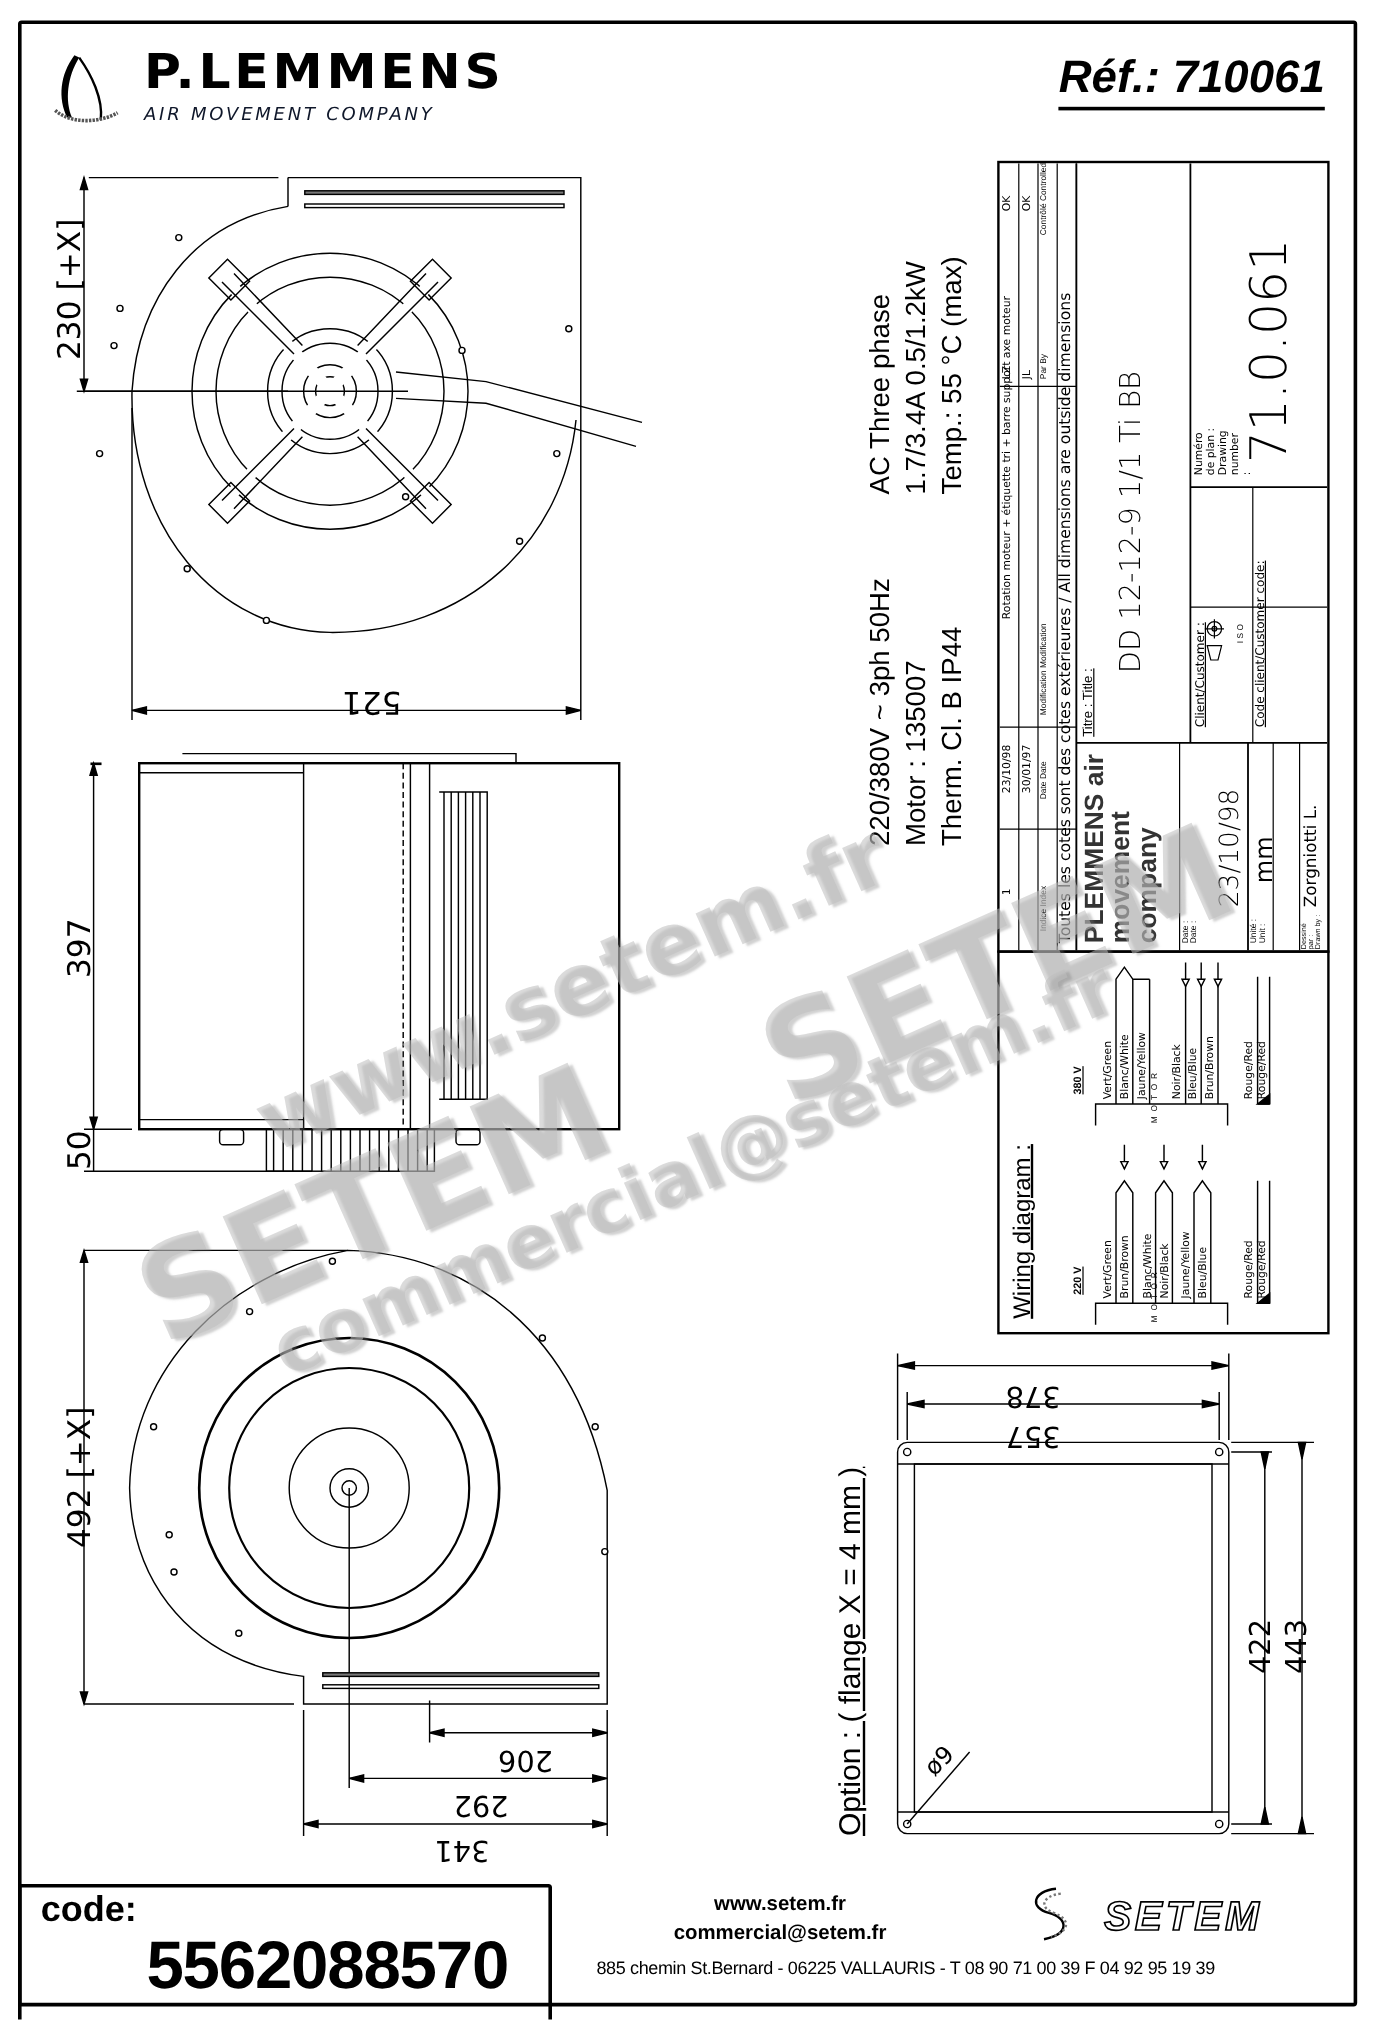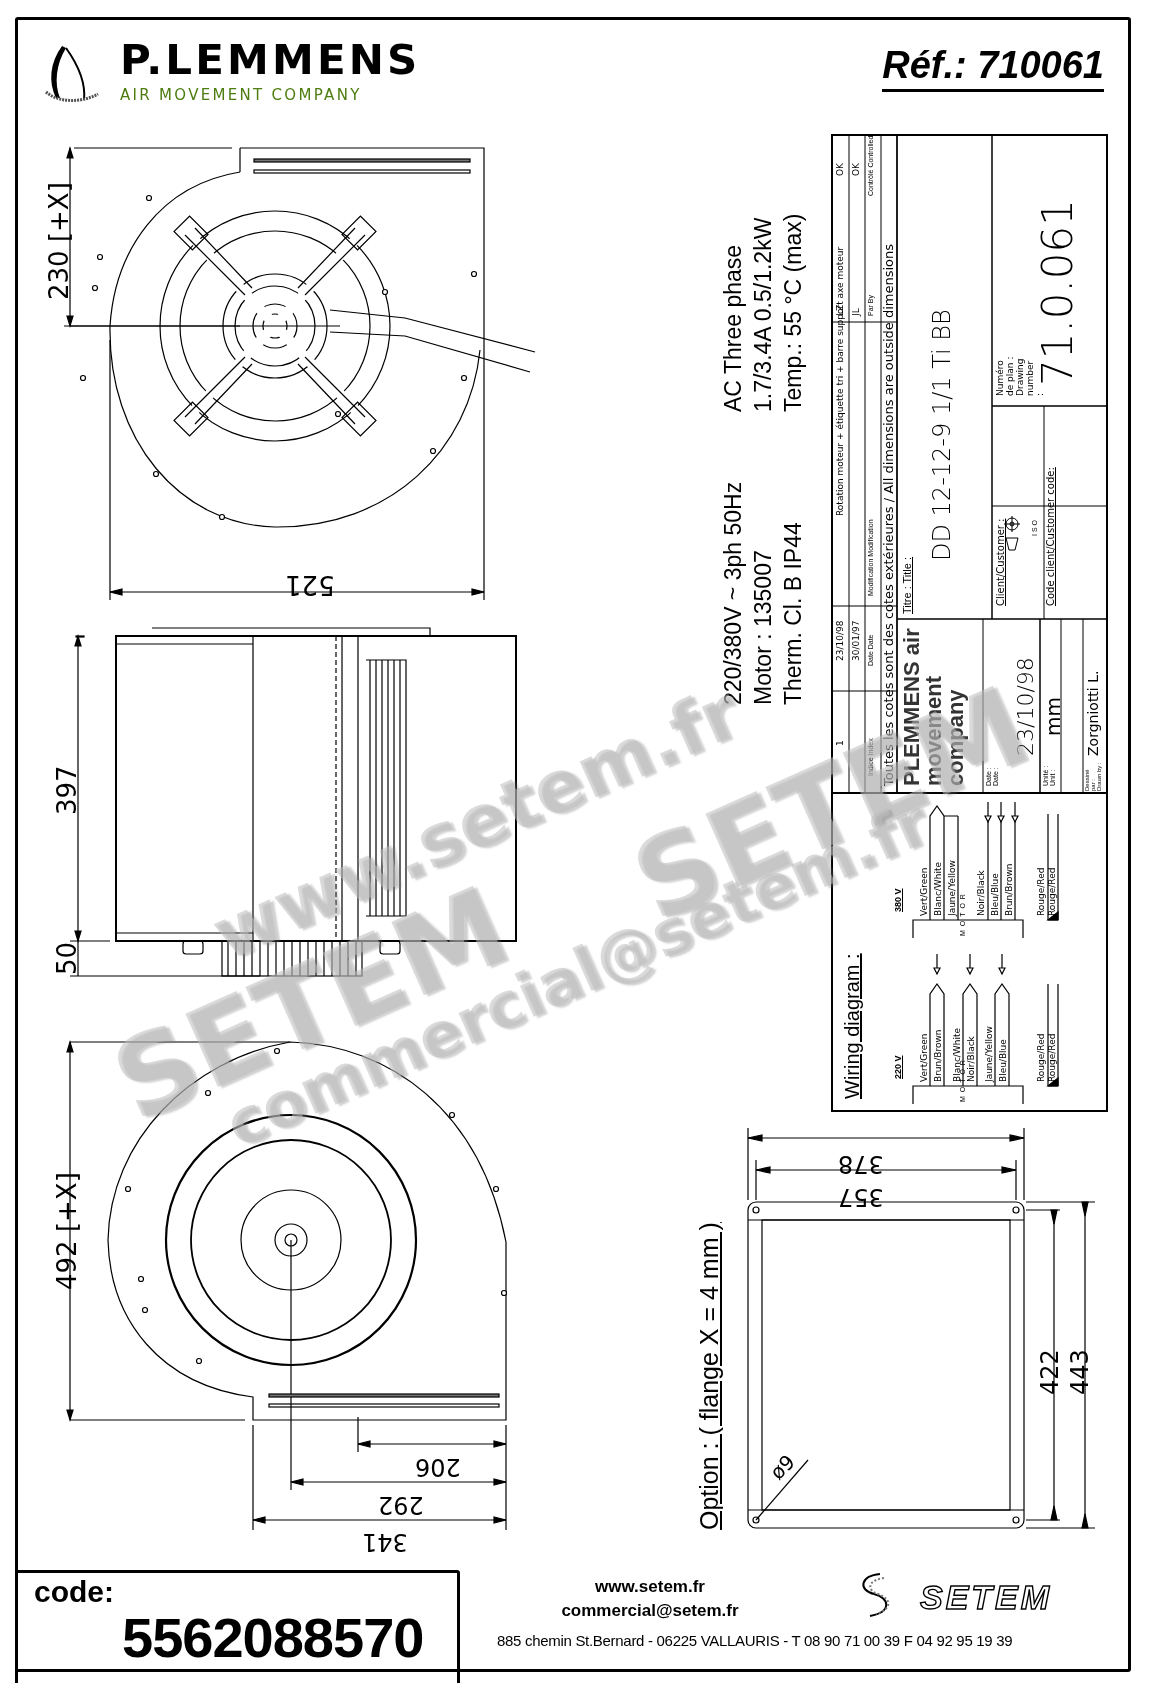--- a/index.html
+++ b/index.html
@@ -1,20 +1,20 @@
 <!DOCTYPE html>
 <html><head>
 <meta charset="utf-8">
 <style>
   html,body{margin:0;padding:0;background:#fff;}
   body{width:1152px;height:1683px;position:relative;overflow:hidden;font-family:"Liberation Sans",sans-serif;color:#000;}
   .frame{position:absolute;left:15px;top:17px;width:1116px;height:1655px;border:3px solid #000;border-radius:3px;box-sizing:border-box;}
   .abs{position:absolute;}
   .logo-text{position:absolute;left:120px;top:40px;font-family:"DejaVu Sans",sans-serif;font-weight:bold;font-size:40px;letter-spacing:3px;line-height:1;transform:scaleX(1.05);transform-origin:left;}
-  .logo-sub{position:absolute;left:120px;top:86px;font-family:"DejaVu Sans",sans-serif;font-size:15px;letter-spacing:2.3px;color:#4d7c0f;}
+  .logo-sub{position:absolute;left:120px;top:86px;font-family:"DejaVu Sans",sans-serif;font-size:15px;letter-spacing:2.3px;color:#0f172a;font-style:italic;}
   .ref{position:absolute;right:48px;top:44px;font-style:italic;font-weight:bold;font-size:38px;border-bottom:3px solid #000;padding-bottom:2px;}
   .rot{position:absolute;transform-origin:0 0;transform:rotate(-90deg);white-space:nowrap;}
   .spec{font-family:"Liberation Sans",sans-serif;font-size:23px;line-height:30px;}
   .tb{position:absolute;left:831px;top:134px;width:277px;height:660px;border:2px solid #000;box-sizing:border-box;}
   .wd{position:absolute;left:831px;top:792px;width:277px;height:320px;border:2px solid #000;box-sizing:border-box;}
   .small{font-family:"DejaVu Sans",sans-serif;font-size:9px;}
   .code-box{position:absolute;left:15px;top:1570px;width:445px;height:124px;border:3px solid #000;box-sizing:border-box;border-radius:3px;}
   .code-label{position:absolute;left:16px;top:2px;font-size:30px;font-weight:bold;}
   .code-val{position:absolute;left:104px;top:32px;font-size:56px;font-weight:bold;letter-spacing:-1px;}
   .web{position:absolute;left:530px;top:1575px;width:240px;text-align:center;font-size:17px;font-weight:bold;line-height:24px;}

